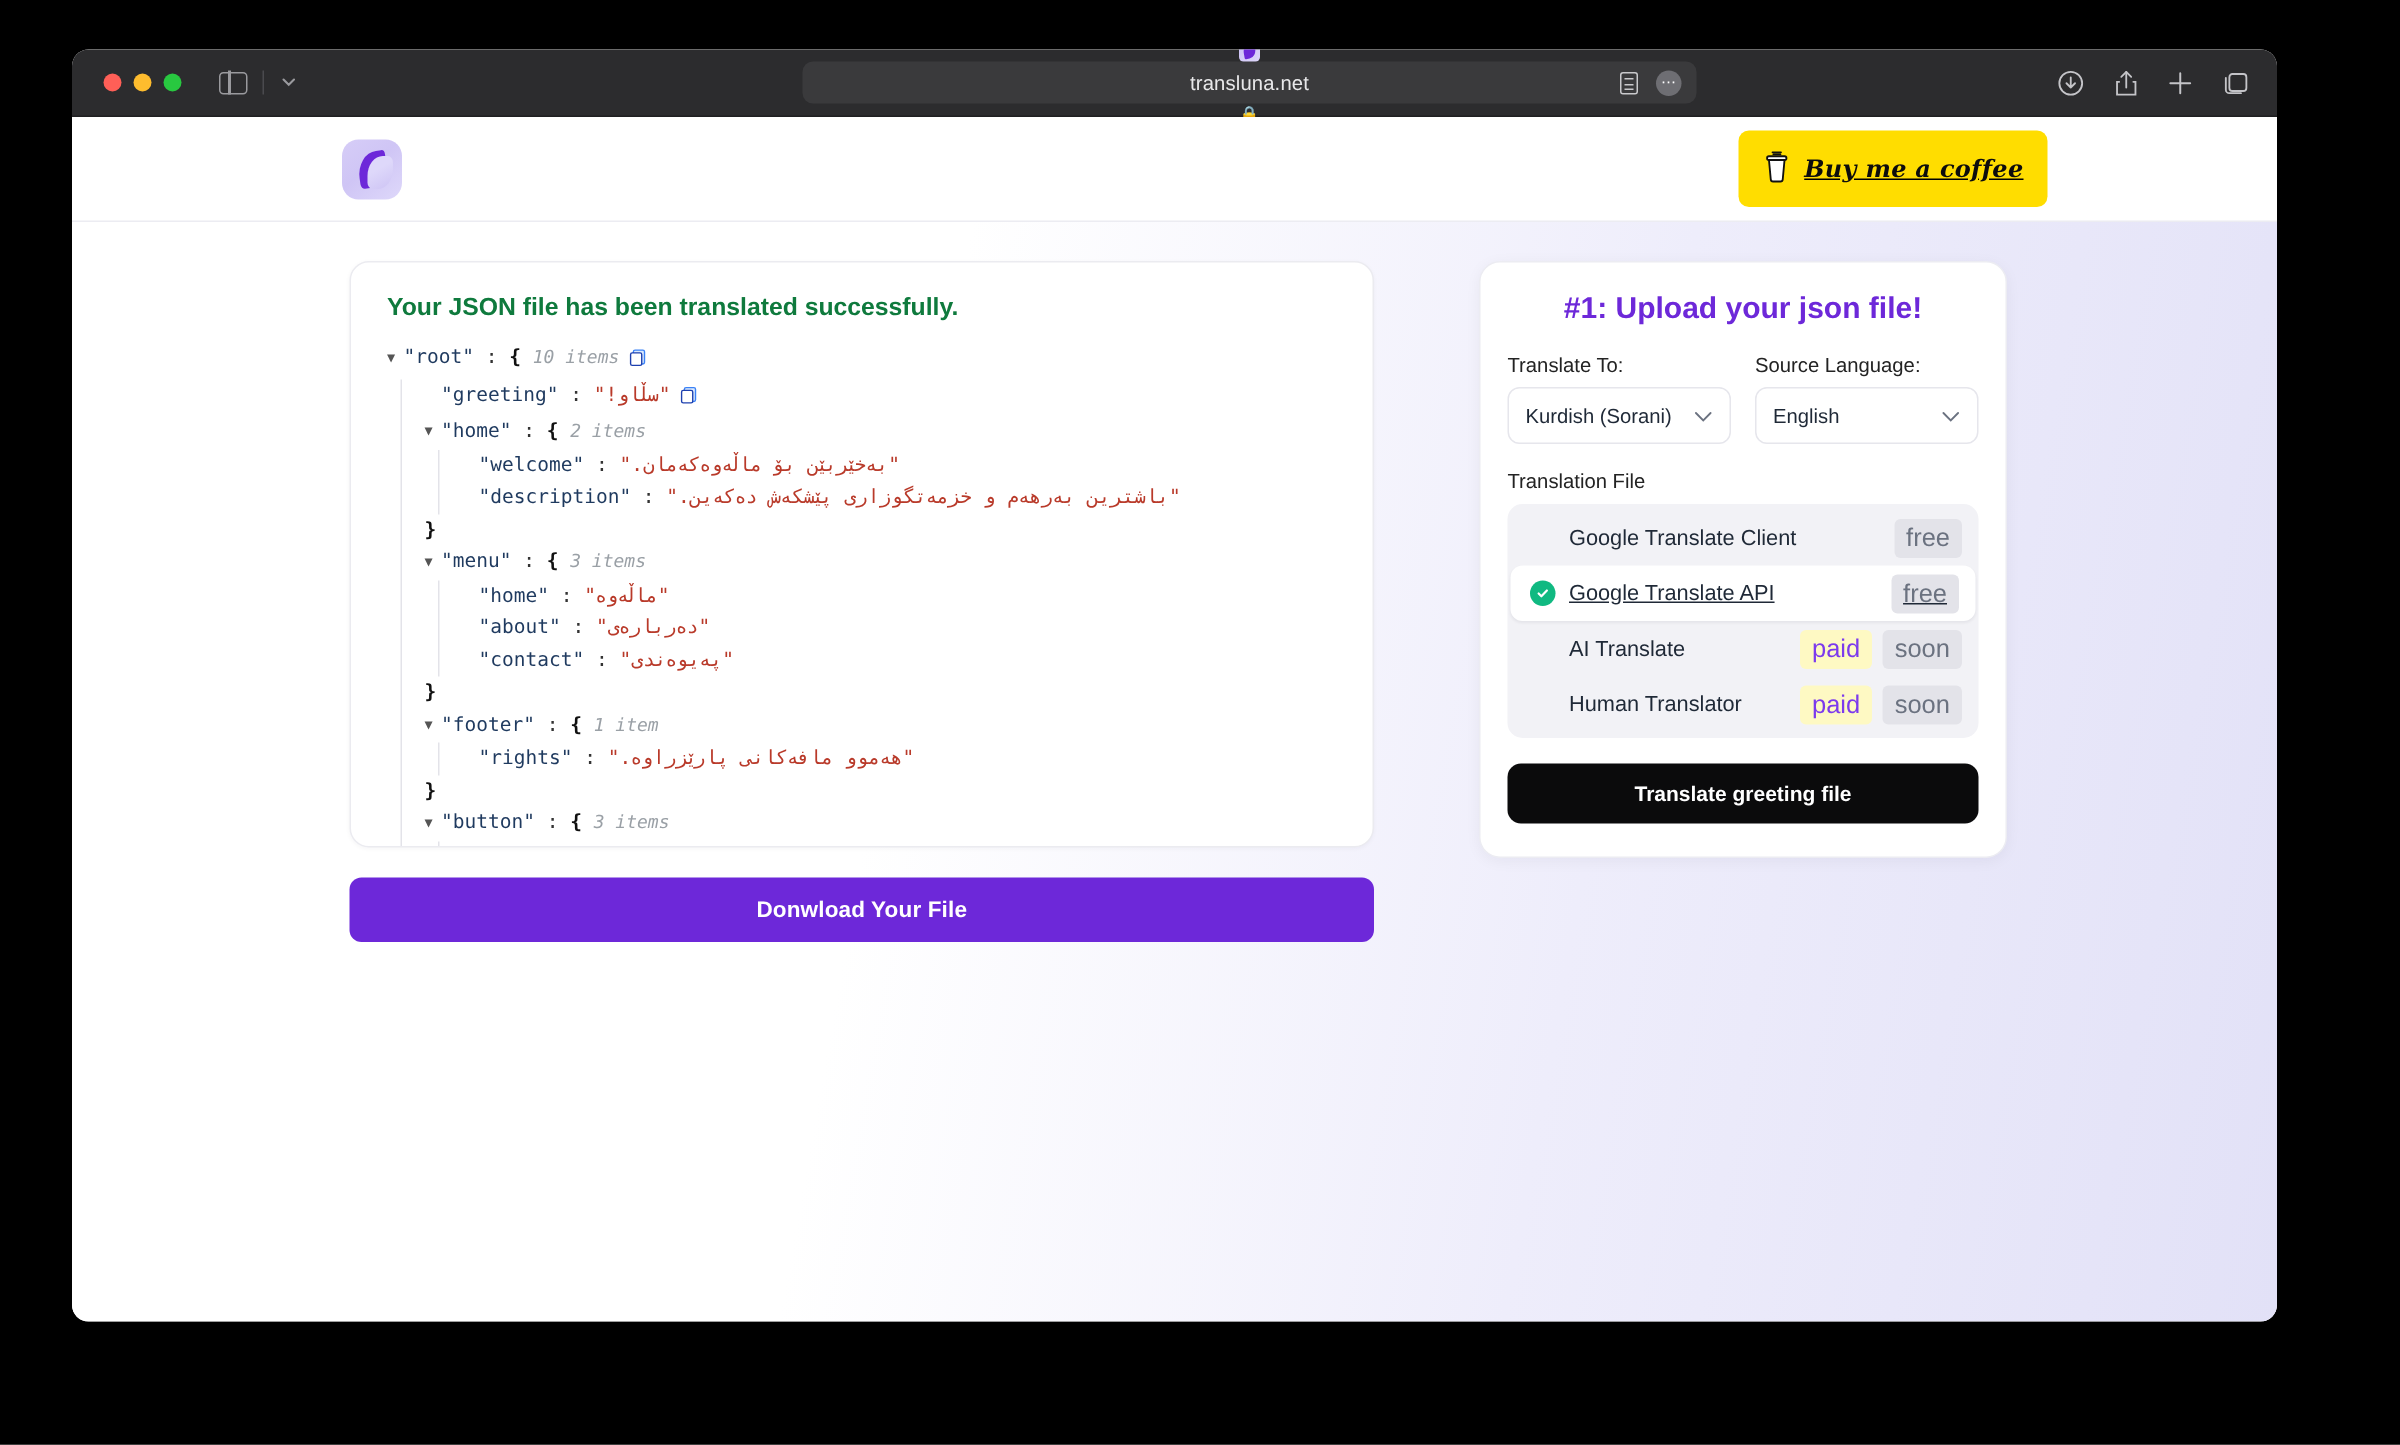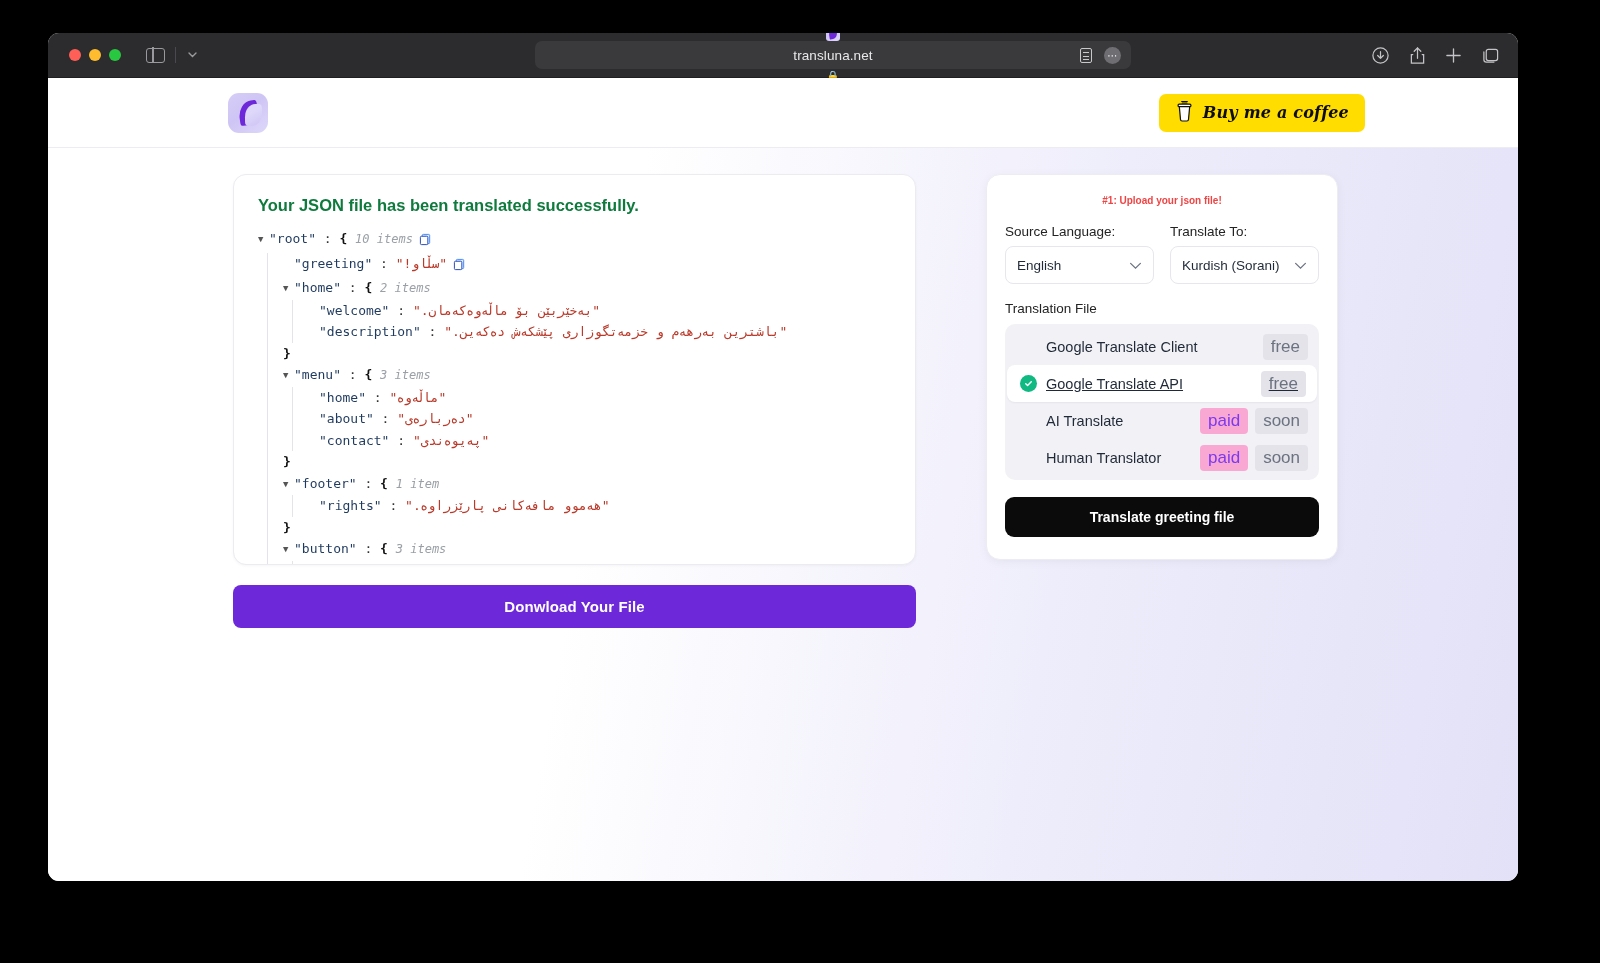--- a/index.html
+++ b/index.html
@@ -121,23 +121,24 @@
     transform: rotate(-8deg);
   }
   .logo::before {
     content:""; position:absolute; left:17px; top:11px; width:17px; height:22px;
     background: linear-gradient(150deg,#ded8fa 40%, #cdc3f4 100%);
     border-radius: 60% 20% 60% 20%;
     z-index: 2;
   }
   .coffee-btn {
     background: #ffdd00; border: none; border-radius: 7px;
-    height: 38px; padding: 0 16px;
+    height: 51px; padding: 0 16px;
     display: flex; align-items: center; gap: 9px;
     cursor: pointer;
+    text-decoration: underline;
   }
   .coffee-cup { display: block; }
   .coffee-text {
     font-family: "DejaVu Serif", serif;
     font-style: italic; font-weight: 700;
     font-size: 16px; color: #0d0d0d; letter-spacing: .2px;
   }
 
   .content {
     display: flex;
@@ -202,21 +203,21 @@
   
   .right-col { width: 352px; flex: none; }
   .panel {
     background: #fff;
     border: 1px solid #ececf2;
     border-radius: 14px;
     box-shadow: 0 2px 10px rgba(16,24,40,0.05);
     padding: 20px 18px 22px 18px;
   }
   .panel-title {
-    text-align: center; font-size: 10px; font-weight: 700; color: #ef4444;
+    text-align: center; font-size: 20px; font-weight: 700; color: #6d28d9;
     margin-bottom: 17px;
   }
   .dropzone {
     border: 1px solid #ededf2; border-radius: 11px;
     height: 103px;
     display: flex; flex-direction: column; align-items: center; justify-content: center;
     gap: 11px;
     cursor: pointer;
     background: #fff;
   }
@@ -266,21 +267,21 @@
     width: 17px; height: 17px; border-radius: 50%; background: #10b981;
     display: flex; align-items: center; justify-content: center; flex: none;
   }
   .tt-spacer { width: 17px; flex: none; }
   .tt-name { flex: 1; }
   .badges { display: flex; gap: 7px; }
   .badge {
     font-size: 17px; border-radius: 4px; padding: 3px 8px;
     background: #e3e3e9; color: #6b7280;
   }
-  .badge.paid { background: #f9a8d4; color: #7c3aed; }
+  .badge.paid { background: #fef9c3; color: #7c3aed; }
 
   .translate-btn {
     width: 100%; height: 40px; margin-top: 17px;
     background: #0b0b0c; color: #fff;
     border: none; border-radius: 9px;
     font-size: 14px; font-weight: 700;
     cursor: pointer;
   }
 </style>
 </head>
@@ -440,34 +441,34 @@
         <button class="download-btn">Donwload Your File</button>
       </div>
 
       <div class="right-col">
         <div class="panel">
           <div class="panel-title">#1: Upload your json file!</div>
 
 
           <div class="lang-row">
             <div class="lang-col">
-              <div class="lang-label">Source Language:</div>
+              <div class="lang-label">Translate To:</div>
               <div class="select-box">
-                <span>English</span>
+                <span>Kurdish (Sorani)</span>
                 <span class="chev">
                   <svg width="13" height="8" viewBox="0 0 14 9">
                       <path d="M1.5 1.5L7 7l5.5-5.5" stroke="#6b7280" stroke-width="1.4" fill="none" stroke-linecap="round"></path>
                     </svg>
                 </span>
               </div>
             </div>
             <div class="lang-col">
-              <div class="lang-label">Translate To:</div>
+              <div class="lang-label">Source Language:</div>
               <div class="select-box">
-                <span>Kurdish (Sorani)</span>
+                <span>English</span>
                 <span class="chev">
                   <svg width="13" height="8" viewBox="0 0 14 9">
                       <path d="M1.5 1.5L7 7l5.5-5.5" stroke="#6b7280" stroke-width="1.4" fill="none" stroke-linecap="round"></path>
                     </svg>
                 </span>
               </div>
             </div>
           </div>
 
           <div class="tt-label">Translation File</div>

